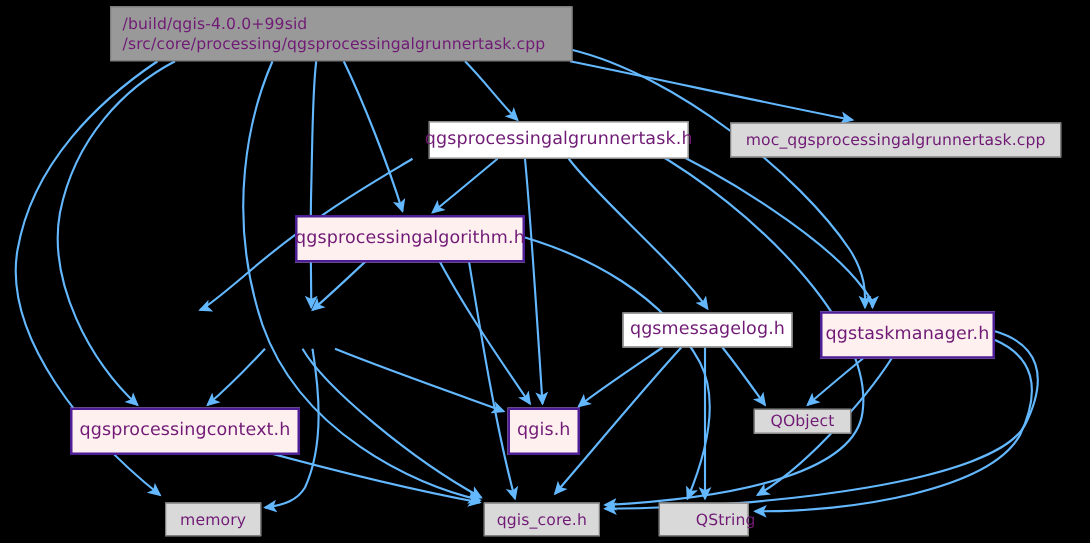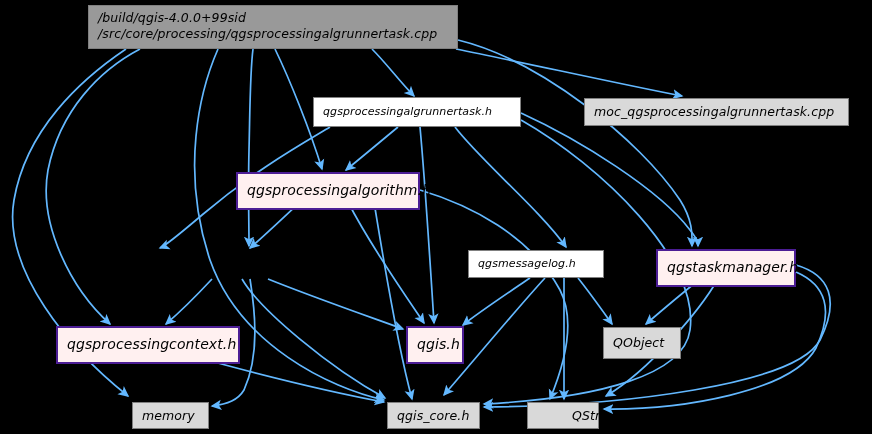--- a/index.html
+++ b/index.html
@@ -22,43 +22,44 @@
     width: 872px;
     height: 434px;
     pointer-events: none;
   }
   .node {
     position: absolute;
     box-sizing: border-box;
     display: flex;
     flex-direction: column;
     align-items: flex-start;
+    justify-content: center;
     white-space: pre;
     line-height: 1.28;
     letter-spacing: 0.1px;
-    color: #000000;
+    color: #701a75;
     z-index: 5;
-    font-style: italic;
   }
   .node .lbl { display: block; }
   
   .n-root {
     background: #999999;
     border: 1px solid #808080;
     font-size: 12.5px;
     padding: 4px 7px 4px 9px;
   }
   
   .n-plain {
     background: #ffffff;
     border: 1.5px solid #808080;
-    font-size: 11px;
+    font-size: 14px;
     padding: 0 9px;
     align-items: center;
     flex-direction: row;
+    margin-left: 30px;
   }
   
   .n-hi {
     background: #fff0f0;
     border: 2px solid #4c1d95;
     font-size: 14px;
     padding: 17px 9px;
     align-items: center;
     flex-direction: row;
   }
@@ -145,21 +146,21 @@
   </div>
 
   <div class="node n-hi" id="node-feedback_h" style="left: 56px; top: 326px; width: 184px; height: 30px;">
     <span class="lbl">qgsprocessingcontext.h</span>
   </div>
 
   <div class="node n-hi" id="node-qgis_h" style="left: 406px; top: 326px; width: 58px; height: 30px;">
     <span class="lbl">qgis.h</span>
   </div>
 
-  <div class="node n-ext" id="node-qobject" style="left: 603px; top: 327px; width: 78px; height: 32px;">
+  <div class="node n-ext" id="node-qobject" style="left: 603px; top: 327px; width: 78px; height: 20px;">
     <span class="lbl">QObject</span>
   </div>
 
   <div class="node n-ext" id="node-memory" style="left: 132px; top: 402px; width: 77px; height: 27px;">
     <span class="lbl">memory</span>
   </div>
 
   <div class="node n-ext" id="node-qgis_core_h" style="left: 387px; top: 402px; width: 93px; height: 27px;">
     <span class="lbl">qgis_core.h</span>
   </div>

